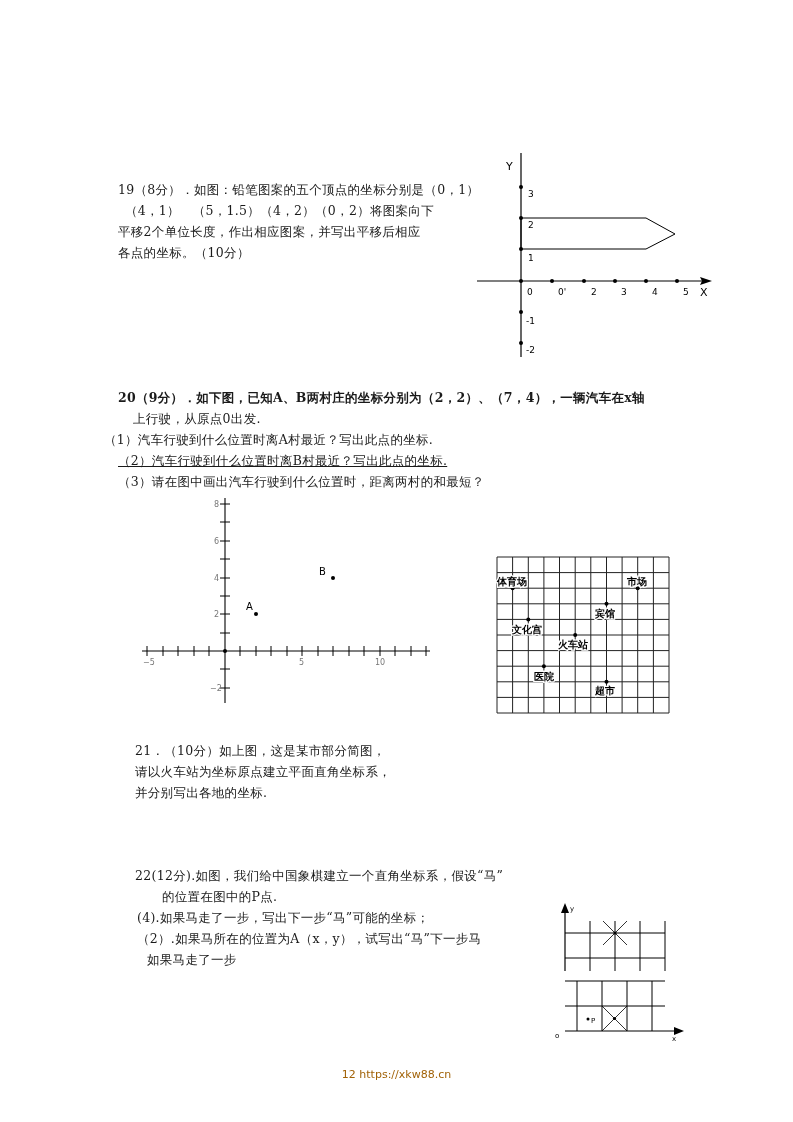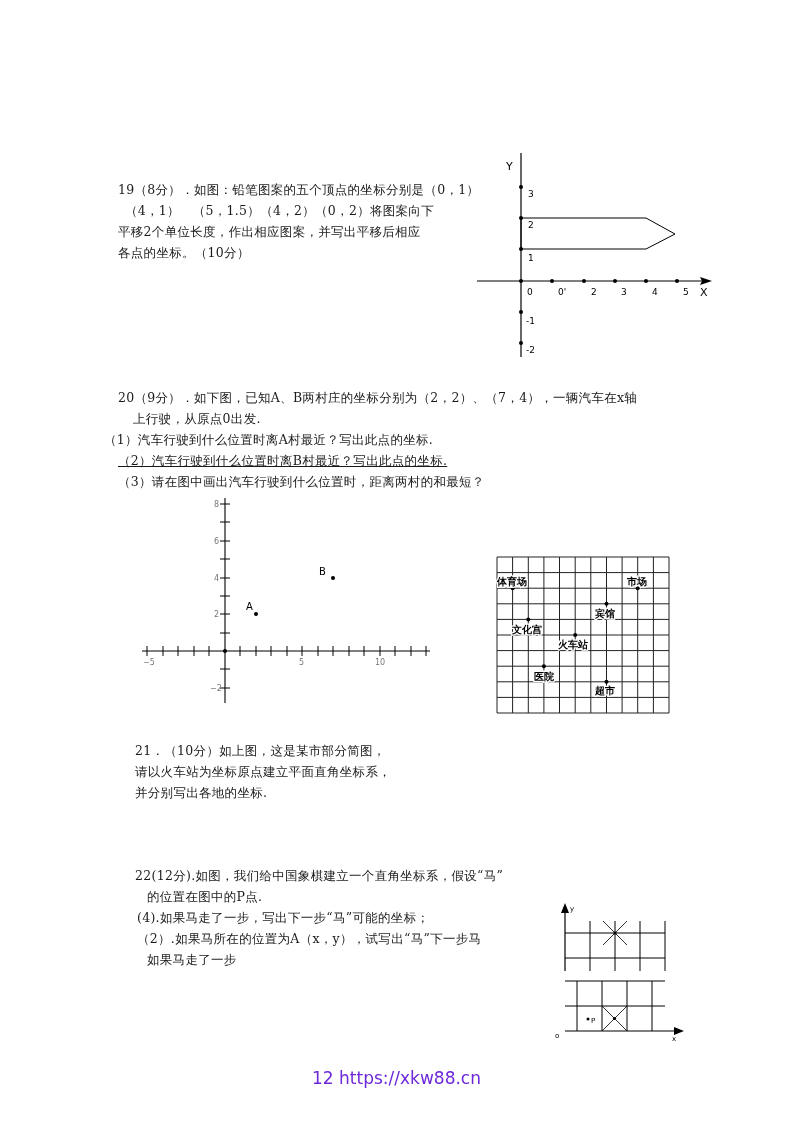--- a/index.html
+++ b/index.html
@@ -3,21 +3,21 @@
 <meta charset="utf-8">
 <style>
   html, body { margin:0; padding:0; }
   body { width:793px; height:1122px; background:#ffffff; position:relative; overflow:hidden;
          font-family:"DejaVu Serif","Liberation Serif",serif; color:#1a1a1a; }
   .txt { position:absolute; font-size:12.5px; line-height:21px; white-space:nowrap; letter-spacing:0.3px; }
   .q { position:absolute; }
   svg { position:absolute; overflow:visible; }
   svg text { font-family:"DejaVu Sans","Liberation Sans",sans-serif; }
   .footer { position:absolute; left:0; width:793px; top:1068px; text-align:center;
-            font-family:"DejaVu Sans","Liberation Sans",sans-serif; font-size:17px; color:#6d28d9; }
+            font-family:"DejaVu Sans","Liberation Sans",sans-serif; font-size:11px; color:#a16207; }
 </style>
 </head>
 <body>
 
 <div class="q">
   <div class="txt" style="left:118px;top:179px;">19（8分）．如图：铅笔图案的五个顶点的坐标分别是（0，1）</div>
   <div class="txt" style="left:125px;top:200px;">（4，1）　（5，1.5）（4，2）（0，2）将图案向下</div>
   <div class="txt" style="left:118px;top:221px;">平移2个单位长度，作出相应图案，并写出平移后相应</div>
   <div class="txt" style="left:118px;top:242px;">各点的坐标。（10分）</div>
 </div>
@@ -53,21 +53,21 @@
   <text x="652" y="295" font-size="9">4</text>
   <text x="683" y="295" font-size="9">5</text>
   <text x="528" y="197" font-size="9">3</text>
   <text x="528" y="228" font-size="9">2</text>
   <text x="528" y="261" font-size="9">1</text>
   <text x="526" y="324" font-size="9">-1</text>
   <text x="526" y="353" font-size="9">-2</text>
 </svg>
 
 <div class="q">
-  <div class="txt" style="left:118px;top:387px;">20（9分）．如下图，已知A、B两村庄的坐标分别为（2，2）、（7，4），一辆汽车在x轴</div>
+  <div class="txt" style="left:118px;top:387px;font-weight:bold;">20（9分）．如下图，已知A、B两村庄的坐标分别为（2，2）、（7，4），一辆汽车在x轴</div>
   <div class="txt" style="left:133px;top:408px;">上行驶，从原点0出发.</div>
   <div class="txt" style="left:104px;top:429px;">（1）汽车行驶到什么位置时离A村最近？写出此点的坐标.</div>
   <div class="txt" style="left:118px;top:450px;text-decoration:underline;">（2）汽车行驶到什么位置时离B村最近？写出此点的坐标.</div>
   <div class="txt" style="left:118px;top:471px;">（3）请在图中画出汽车行驶到什么位置时，距离两村的和最短？</div>
 </div>
 
 <svg style="left:0;top:0;" width="793" height="1122" viewBox="0 0 793 1122">
   <line x1="142" y1="651" x2="430" y2="651" stroke="#000" stroke-width="1.1"></line>
   <line x1="225" y1="498" x2="225" y2="703" stroke="#000" stroke-width="1.1"></line>
   <g stroke="#000" stroke-width="1">
@@ -164,21 +164,21 @@
 </svg>
 
 <div class="q">
   <div class="txt" style="left:135px;top:740px;">21．（10分）如上图，这是某市部分简图，</div>
   <div class="txt" style="left:135px;top:761px;">请以火车站为坐标原点建立平面直角坐标系，</div>
   <div class="txt" style="left:135px;top:782px;text-align:center;">并分别写出各地的坐标.</div>
 </div>
 
 <div class="q">
   <div class="txt" style="left:135px;top:865px;">22(12分).如图，我们给中国象棋建立一个直角坐标系，假设“马”</div>
-  <div class="txt" style="left:147px;top:886px;">的位置在图中的P点.</div>
+  <div class="txt" style="left:162px;top:886px;">的位置在图中的P点.</div>
   <div class="txt" style="left:137px;top:907px;">(4).如果马走了一步，写出下一步“马”可能的坐标；</div>
   <div class="txt" style="left:137px;top:928px;">（2）.如果马所在的位置为A（x，y），试写出“马”下一步马</div>
   <div class="txt" style="left:147px;top:949px;">如果马走了一步</div>
 </div>
 
 <svg style="left:0;top:0;" width="793" height="1122" viewBox="0 0 793 1122">
 
   <line x1="565" y1="908" x2="565" y2="971" stroke="#000" stroke-width="1.2"></line>
   <polygon points="565,903 561,913 569,913" fill="#000"></polygon>
   <text x="570" y="911" font-size="7">y</text>

